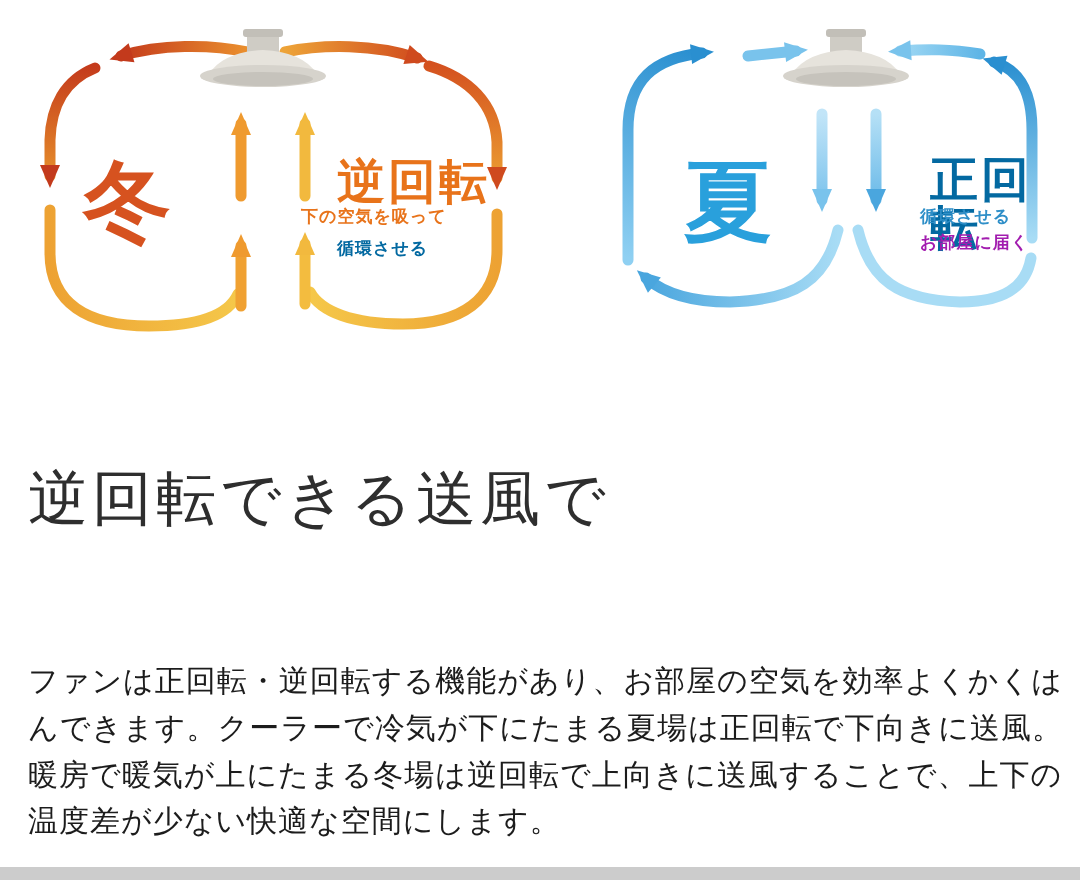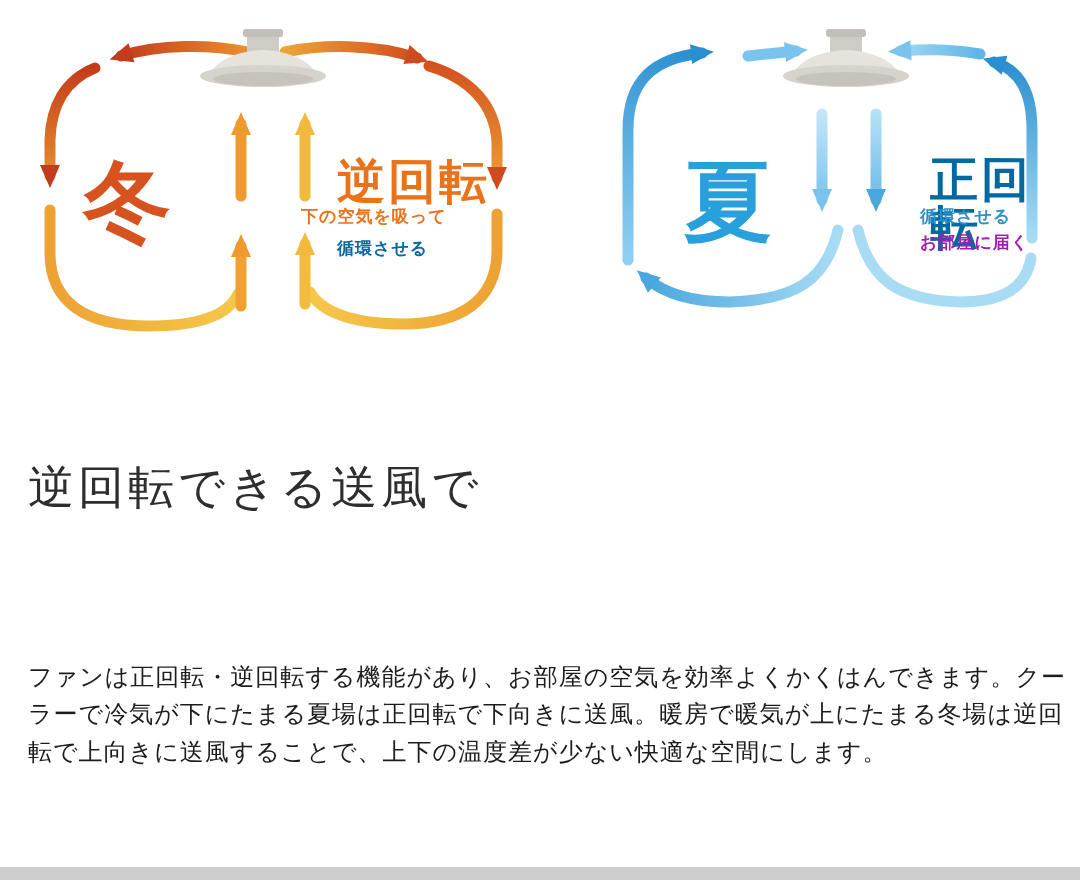--- a/index.html
+++ b/index.html
@@ -23,25 +23,25 @@
   #winter-diagram .mode-label { left:312px; top:140px; color:#e8731a; }
   #summer-diagram .mode-label { left:332px; top:138px; color:#0369a1; }
 
   .desc-line { position:absolute; font-size:17px; font-weight:600; letter-spacing:1px; line-height:1; }
   #winter-diagram .desc-line1 { left:276px; top:190px; color:#e8731a; }
   #winter-diagram .desc-line2 { left:312px; top:222px; color:#0369a1; }
   #summer-diagram .desc-line1 { left:322px; top:190px; color:#2f8fc8; }
   #summer-diagram .desc-line2 { left:322px; top:216px; color:#a21caf; }
 
   .heading { position:absolute; left:28px; top:452px; color:#2e2e2e; }
-  .heading div { font-size:46px; font-weight:500; letter-spacing:4px; line-height:1.55; }
+  .heading div { font-size:60px; font-weight:500; letter-spacing:4px; line-height:1.55; }
 
   .body-text {
     position:absolute; left:28px; top:658px; width:1038px;
-    font-size:24px; line-height:1.56; letter-spacing:1px; color:#1c1c1c;
+    font-size:30px; line-height:1.56; letter-spacing:1px; color:#1c1c1c;
   }
 
   .footer-bar { position:absolute; left:0; bottom:0; width:1080px; height:13px; background:#cccccc; }
 </style>
 </head>
 <body>
 
 <div class="canvas">
 
   <div class="diagram" id="winter-diagram">

